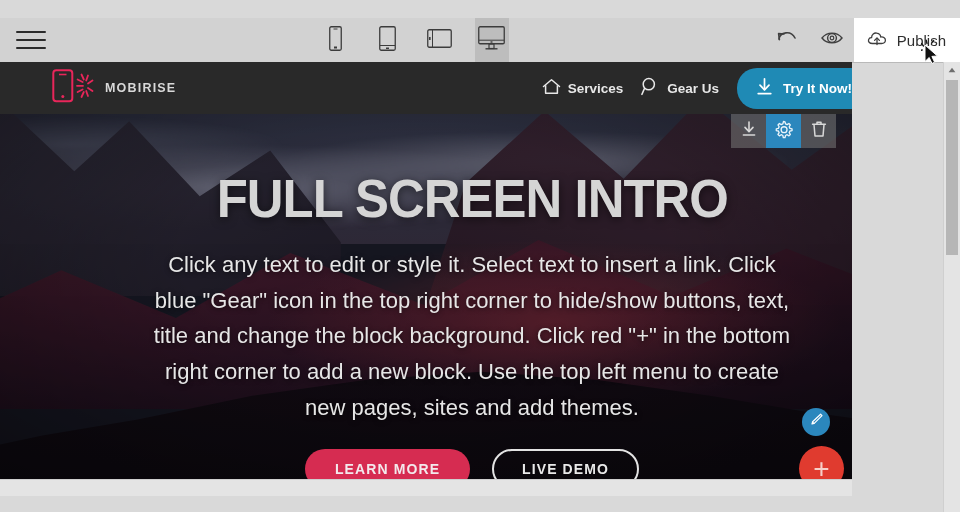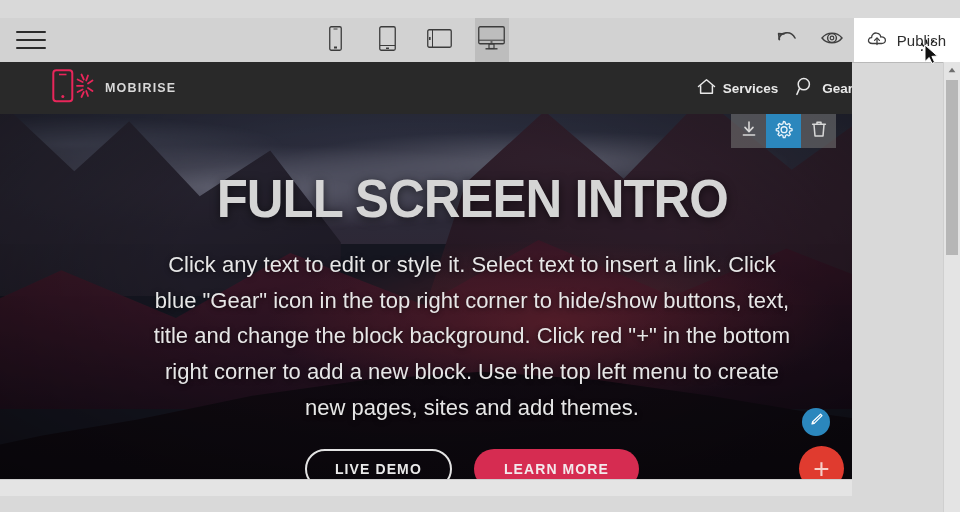--- a/index.html
+++ b/index.html
@@ -322,20 +322,30 @@
         </div>
         <div class="nav-item">
           <span>
             <svg width="19" height="19" viewBox="0 0 19 19">
               <circle cx="7.8" cy="7.2" r="5.6" fill="none" stroke="#e8e8e8" stroke-width="1.5"></circle>
               <line x1="3.4" y1="11.6" x2="0.9" y2="17.4" stroke="#e8e8e8" stroke-width="1.5" stroke-linecap="round"></line>
             </svg>
           </span>
           <span class="nav-label">Gear Us</span>
         </div>
+        <div class="try-btn">
+          <span>
+            <svg width="19" height="19" viewBox="0 0 19 19">
+              <line x1="9.5" y1="1.8" x2="9.5" y2="12.4" stroke="#ffffff" stroke-width="1.7" stroke-linecap="round"></line>
+              <polyline points="5,8.2 9.5,12.8 14,8.2" fill="none" stroke="#ffffff" stroke-width="1.7" stroke-linecap="round" stroke-linejoin="round"></polyline>
+              <line x1="3.2" y1="16.6" x2="15.8" y2="16.6" stroke="#ffffff" stroke-width="1.7" stroke-linecap="round"></line>
+            </svg>
+          </span>
+          <span class="try-label">Try It Now!</span>
+        </div>
       </div>
     </div>
 
     <div class="blocktools">
       <div class="bt grey">
         <span>
           <svg width="18" height="18" viewBox="0 0 18 18">
             <line x1="9" y1="2" x2="9" y2="11" stroke="#d8d8d8" stroke-width="1.6" stroke-linecap="round"></line>
             <polyline points="5,7.4 9,11.6 13,7.4" fill="none" stroke="#d8d8d8" stroke-width="1.6" stroke-linecap="round" stroke-linejoin="round"></polyline>
             <line x1="3.4" y1="15" x2="14.6" y2="15" stroke="#d8d8d8" stroke-width="1.6" stroke-linecap="round"></line>
@@ -363,22 +373,22 @@
             <path d="M6 4 L6 2.2 L10 2.2 L10 4" fill="none" stroke="#d8d8d8" stroke-width="1.5" stroke-linejoin="round"></path>
           </svg>
         </span>
       </div>
     </div>
 
     <div class="hero-content">
       <div class="hero-title">FULL SCREEN INTRO</div>
       <div class="hero-text">Click any text to edit or style it. Select text to insert a link. Click blue "Gear" icon in the top right corner to hide/show buttons, text, title and change the block background. Click red "+" in the bottom right corner to add a new block. Use the top left menu to create new pages, sites and add themes.</div>
       <div class="hero-btns">
+        <div class="btn btn-primary">LEARN MORE</div>
         <div class="btn btn-ghost">LIVE DEMO</div>
-        <div class="btn btn-primary">LEARN MORE</div>
       </div>
       <div class="scroll-dot">
         <span>
           <svg width="20" height="24" viewBox="0 0 20 24">
             <line x1="10" y1="2" x2="10" y2="20" stroke="#e8e8e8" stroke-width="1.6" stroke-linecap="round"></line>
             <polyline points="4.6,14.6 10,20.8 15.4,14.6" fill="none" stroke="#e8e8e8" stroke-width="1.6" stroke-linecap="round" stroke-linejoin="round"></polyline>
           </svg>
         </span>
       </div>
     </div>

